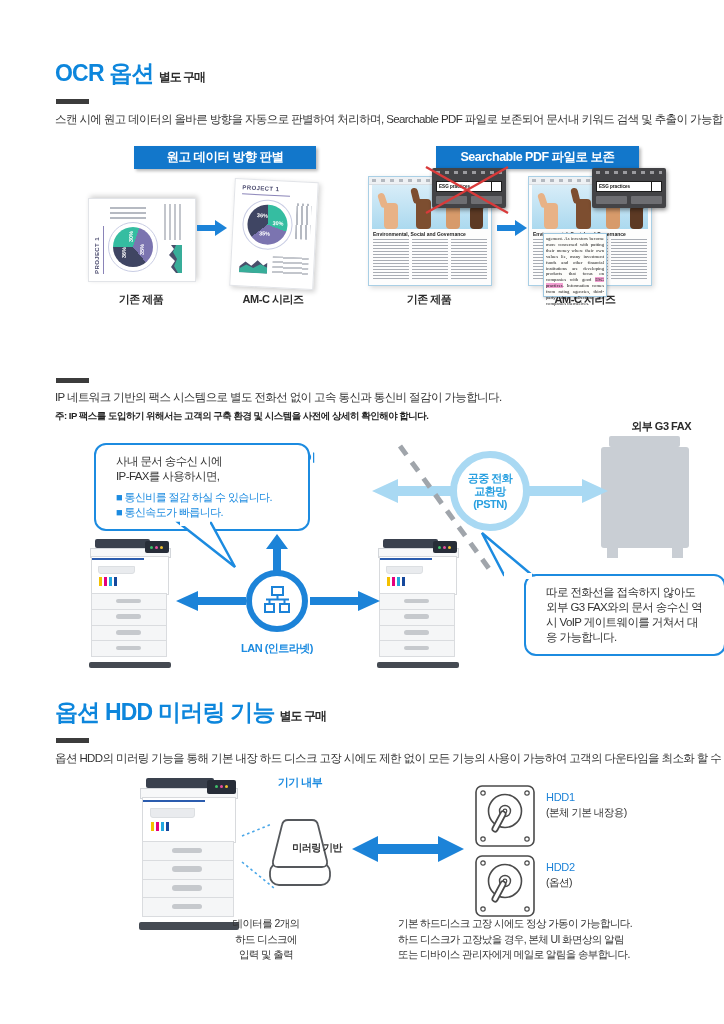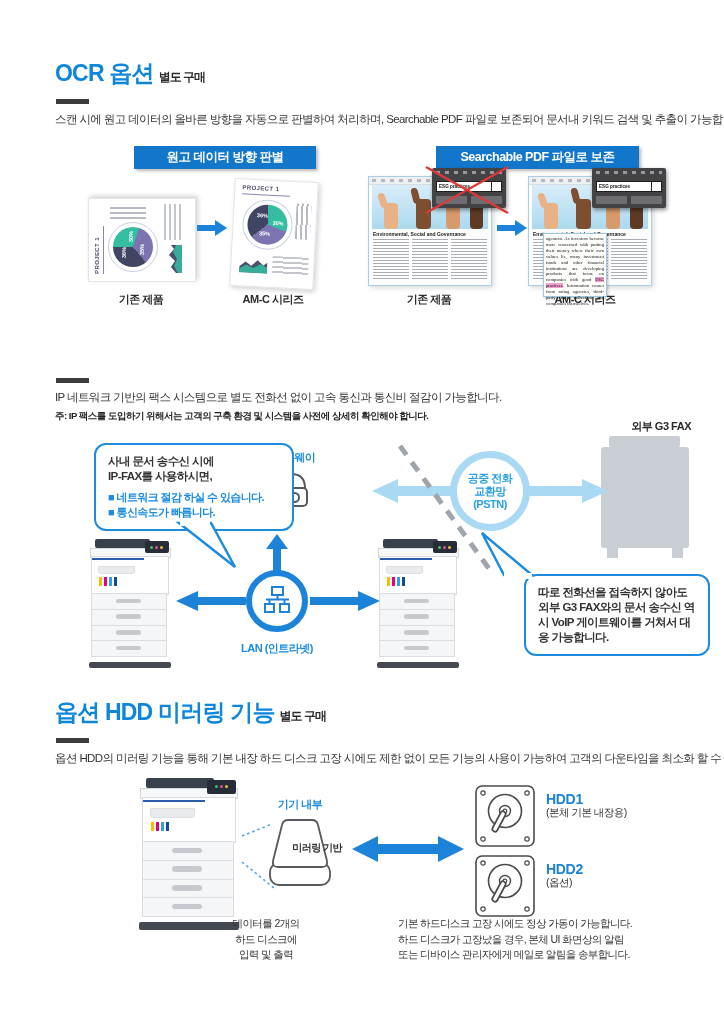--- a/index.html
+++ b/index.html
@@ -45,22 +45,22 @@
   .ddrop{position:absolute;top:13px;right:4px;width:9px;height:9px;background:#fff;border:1px solid #1d1d1d}
   .dbtns{position:absolute;bottom:4px;left:4px;right:4px;display:flex;gap:4px}
   .dbtn{flex:1;height:8px;background:#6e6e72;border-radius:1px}
   .redx{position:absolute;top:-13px;right:-20px;z-index:6}
   .pexcerpt{position:absolute;left:14px;top:56px;width:58px;height:58px;background:#fdfdfa;border:1px solid #9ec7e0;
             box-shadow:1px 1px 3px rgba(0,0,0,0.25);padding:2px;z-index:5;font-family:"Liberation Serif",serif;
             font-size:4.7px;line-height:5.9px;text-align:justify;color:#151515}
   .hl{background:#f2a0d2}
 
   
-  .bubble{position:absolute;background:#fff;border:2.5px solid #1c8be0;border-radius:12px;padding:9px 12px;z-index:4;
-          font-size:11.5px;font-weight:bold;color:#333;letter-spacing:-0.6px;line-height:15px}
+  .bubble{position:absolute;background:#fff;border:2.5px solid #1c8be0;border-radius:12px;padding:9px 20px;z-index:4;
+          font-size:11.5px;font-weight:normal;color:#333;letter-spacing:-0.6px;line-height:15px}
   .bub-blue{color:#1c8be0;font-size:11px;line-height:15px}
   .mt6{margin-top:6px}
   .tail{position:absolute;z-index:5}
 
   
   .bluelabel{position:absolute;font-size:11px;font-weight:bold;color:#1c8be0;text-align:center;letter-spacing:-0.5px}
   .darklabel{position:absolute;font-size:11px;font-weight:bold;color:#2b2b2b;text-align:right;letter-spacing:-0.5px}
 
   .pstn{position:absolute;left:450px;top:451px;width:66px;height:66px;border:7px solid #a9d9f3;border-radius:50%;
         background:#fff;z-index:2;display:flex;flex-direction:column;align-items:center;justify-content:center;
@@ -90,21 +90,21 @@
 
   
   .fax{position:absolute}
   .fax div{position:absolute;background:#c9ced4}
   .fax-top{left:12%;top:0;width:74%;height:9%;border-radius:2px}
   .fax-body{left:4%;top:9%;width:92%;height:83%;border-radius:3px}
   .fax-f1{left:10%;bottom:0;width:12%;height:8%}
   .fax-f2{right:10%;bottom:0;width:12%;height:8%}
 
   .wedgelabel{position:absolute;font-size:10px;font-weight:bold;color:#333;text-align:right;letter-spacing:-0.5px}
-  .hddname{position:absolute;font-size:14px;font-weight:bold;color:#1c83d8;letter-spacing:-0.3px}
+  .hddname{position:absolute;font-size:11px;font-weight:normal;color:#1c83d8;letter-spacing:-0.3px}
   .hddsub{position:absolute;font-size:10.5px;color:#333;letter-spacing:-0.5px}
   .caption{position:absolute;font-size:10.5px;color:#333;letter-spacing:-0.6px;line-height:15.5px}
 </style>
 </head>
 <body>
 
 <div class="page">
 
   <div class="sec-title" style="top:58px">
     <span>OCR 옵션</span><span class="badge">별도 구매</span>
@@ -273,21 +273,21 @@
 
   <div class="pstn">
     <div>공중 전화</div>
     <div>교환망</div>
     <div>(PSTN)</div>
   </div>
 
   <div class="bubble" style="left:94px;top:443px;width:172px">
     <div>사내 문서 송수신 시에</div>
     <div>IP-FAX를 사용하시면,</div>
-    <div class="bub-blue mt6">■ 네트워크 절감 하실 수 있습니다.</div>
+    <div class="bub-blue mt6">■ 통신비를 절감 하실 수 있습니다.</div>
     <div class="bub-blue">■ 통신속도가 빠릅니다.</div>
   </div>
   <svg class="tail" style="left:175px;top:521px" width="64" height="50" viewBox="0 0 64 50">
     <polygon points="4,2 36,2 60,46" fill="#fff" stroke="#1c8be0" stroke-width="2.5"></polygon>
     <rect x="5" y="0" width="30" height="5" fill="#fff"></rect>
   </svg>
 
   <div class="bluelabel" style="left:217px;top:450px;width:120px">VoIP 게이트웨이</div>
   <svg class="abs" style="left:241px;top:466px" width="72" height="48" viewBox="0 0 72 48">
     <path d="M8,22 Q8,8 22,8 L50,8 Q64,8 64,22" fill="#fff" stroke="#55585c" stroke-width="2"></path>
@@ -431,21 +431,21 @@
       <div class="pr-drawer">
           <i></i>
         </div>
       <div class="pr-drawer">
           <i></i>
         </div>
     </div>
     <div class="pr-base"></div>
   </div>
 
-  <div class="bluelabel" style="left:258px;top:797px;width:84px">기기 내부</div>
+  <div class="bluelabel" style="left:258px;top:775px;width:84px">기기 내부</div>
 
   <svg class="abs" style="left:240px;top:818px" width="36" height="76" viewBox="0 0 36 76">
     <line x1="2" y1="18" x2="32" y2="6" stroke="#4aa7e8" stroke-width="1.6" stroke-dasharray="2.5 3"></line>
     <line x1="2" y1="44" x2="34" y2="70" stroke="#4aa7e8" stroke-width="1.6" stroke-dasharray="2.5 3"></line>
   </svg>
 
   <svg class="abs" style="left:258px;top:815px" width="84" height="74" viewBox="0 0 84 74">
     <rect x="12" y="48" width="60" height="22" rx="9" fill="#fff" stroke="#55585c" stroke-width="1.8"></rect>
     <path d="M30,5 L54,5 Q59,5 60,10 L69,46 Q70,52 64,52 L20,52 Q14,52 15,46 L24,10 Q25,5 30,5 Z" fill="#fff" stroke="#55585c" stroke-width="1.8"></path>
   </svg>

